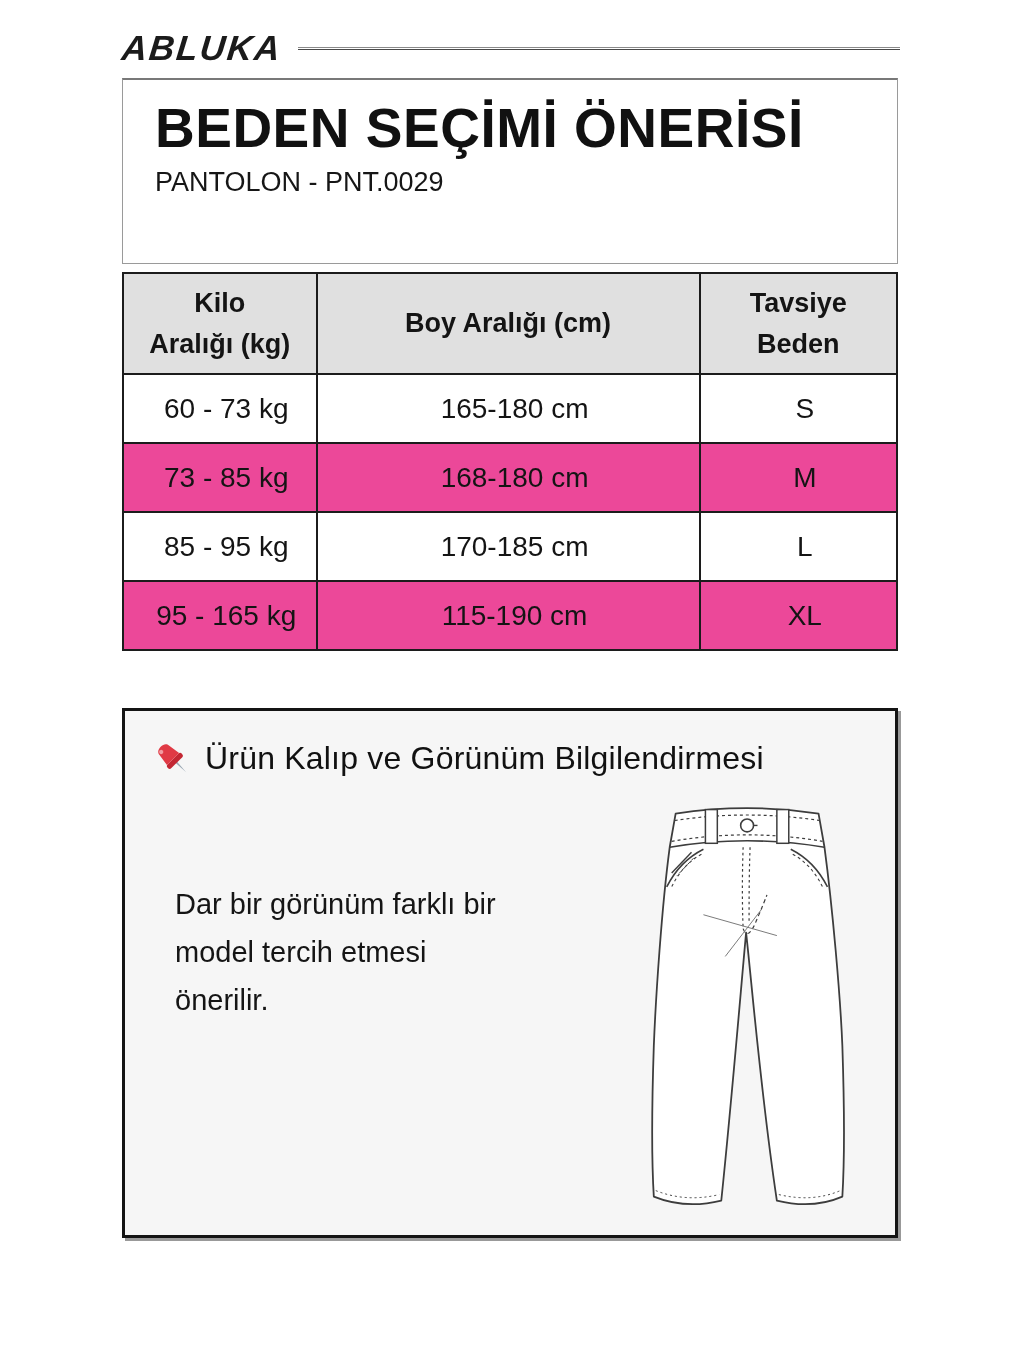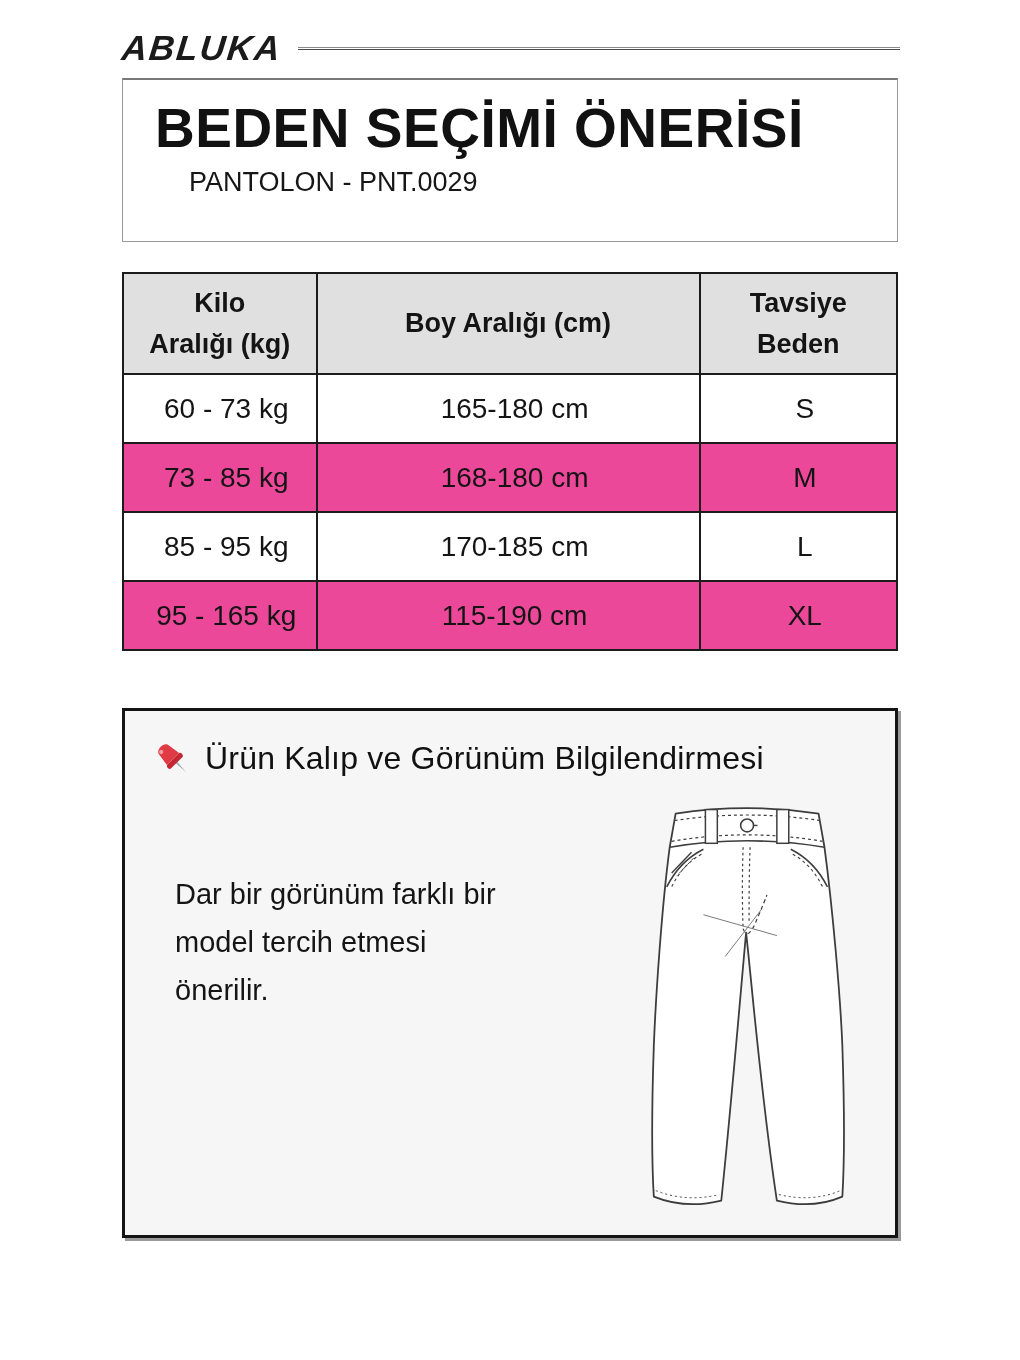--- a/index.html
+++ b/index.html
@@ -12,26 +12,26 @@
 
   
   .brand-row { position:absolute; left:122px; top:28px; width:778px;
     display:flex; align-items:center; gap:16px; }
   .logo { font-size:35px; font-weight:900; font-style:italic;
     letter-spacing:2px; transform:skewX(-6deg); color:#1b1b1b; white-space:nowrap; }
   .brand-line { flex:1; height:3px;
     background:linear-gradient(to bottom,#8a8a8a 0 1px,#ffffff 1px 2px,#4a4a4a 2px 3px); }
 
   
-  .title-card { position:absolute; left:122px; top:78px; width:776px; height:164px;
+  .title-card { position:absolute; left:122px; top:78px; width:776px; height:186px;
     box-sizing:border-box; background:#fff;
     border:1px solid #9a9a9a; border-top:2px solid #787878;
     padding:18px 0 0 32px; }
   .title { font-size:55px; font-weight:600; letter-spacing:0.5px; line-height:1.12; color:#111; }
-  .subtitle { font-size:27px; font-weight:400; margin-top:7px; color:#161616;margin-left:34px; }
+  .subtitle { font-size:27px; font-weight:400; margin-top:7px; color:#161616; }
 
   
   table.size-table { position:absolute; left:122px; top:272px; width:776px;
     border-collapse:collapse; table-layout:fixed; }
   .size-table th, .size-table td {
     border:2px solid #1c1c1c; text-align:center; vertical-align:middle;
     padding:0; }
   .size-table th { background:#e0e0e0; height:99px; font-size:27px; font-weight:700;
     line-height:1.5; white-space:pre-line; }
   .size-table td { height:67px; font-size:28px; font-weight:400; background:#ffffff;padding-left:13px; }
@@ -42,21 +42,21 @@
   .info-box { position:absolute; left:122px; top:708px; width:776px; height:530px;
     box-sizing:border-box; background:#f6f6f6; border:3px solid #141414;
     box-shadow:3px 3px 0 rgba(0,0,0,0.40); }
   .info-heading { position:absolute; left:26px; top:26px;
     display:flex; align-items:center; gap:12px; }
   .pin-icon { width:42px; height:42px; flex:0 0 auto; }
   .info-heading-text { font-size:32px; font-weight:500; letter-spacing:0.2px; color:#111; }
   .info-text { position:absolute; left:50px; top:86px; width:480px;
     font-size:29px; line-height:48px; color:#151515; white-space:pre-line; }
   .info-text .bold { font-weight:700; }
-  .info-p2 { margin-top:25px; }
+  .info-p2 { margin-top:35px; }
   .pants-wrap { position:absolute; right:7px; top:84px; width:258px; height:432px; }
   .pants-wrap svg { width:100%; height:100%; display:block; }
 </style>
 </head>
 <body>
 
 <div class="brand-row">
   <div class="logo">ABLUKA</div>
   <div class="brand-line"></div>
 </div>

